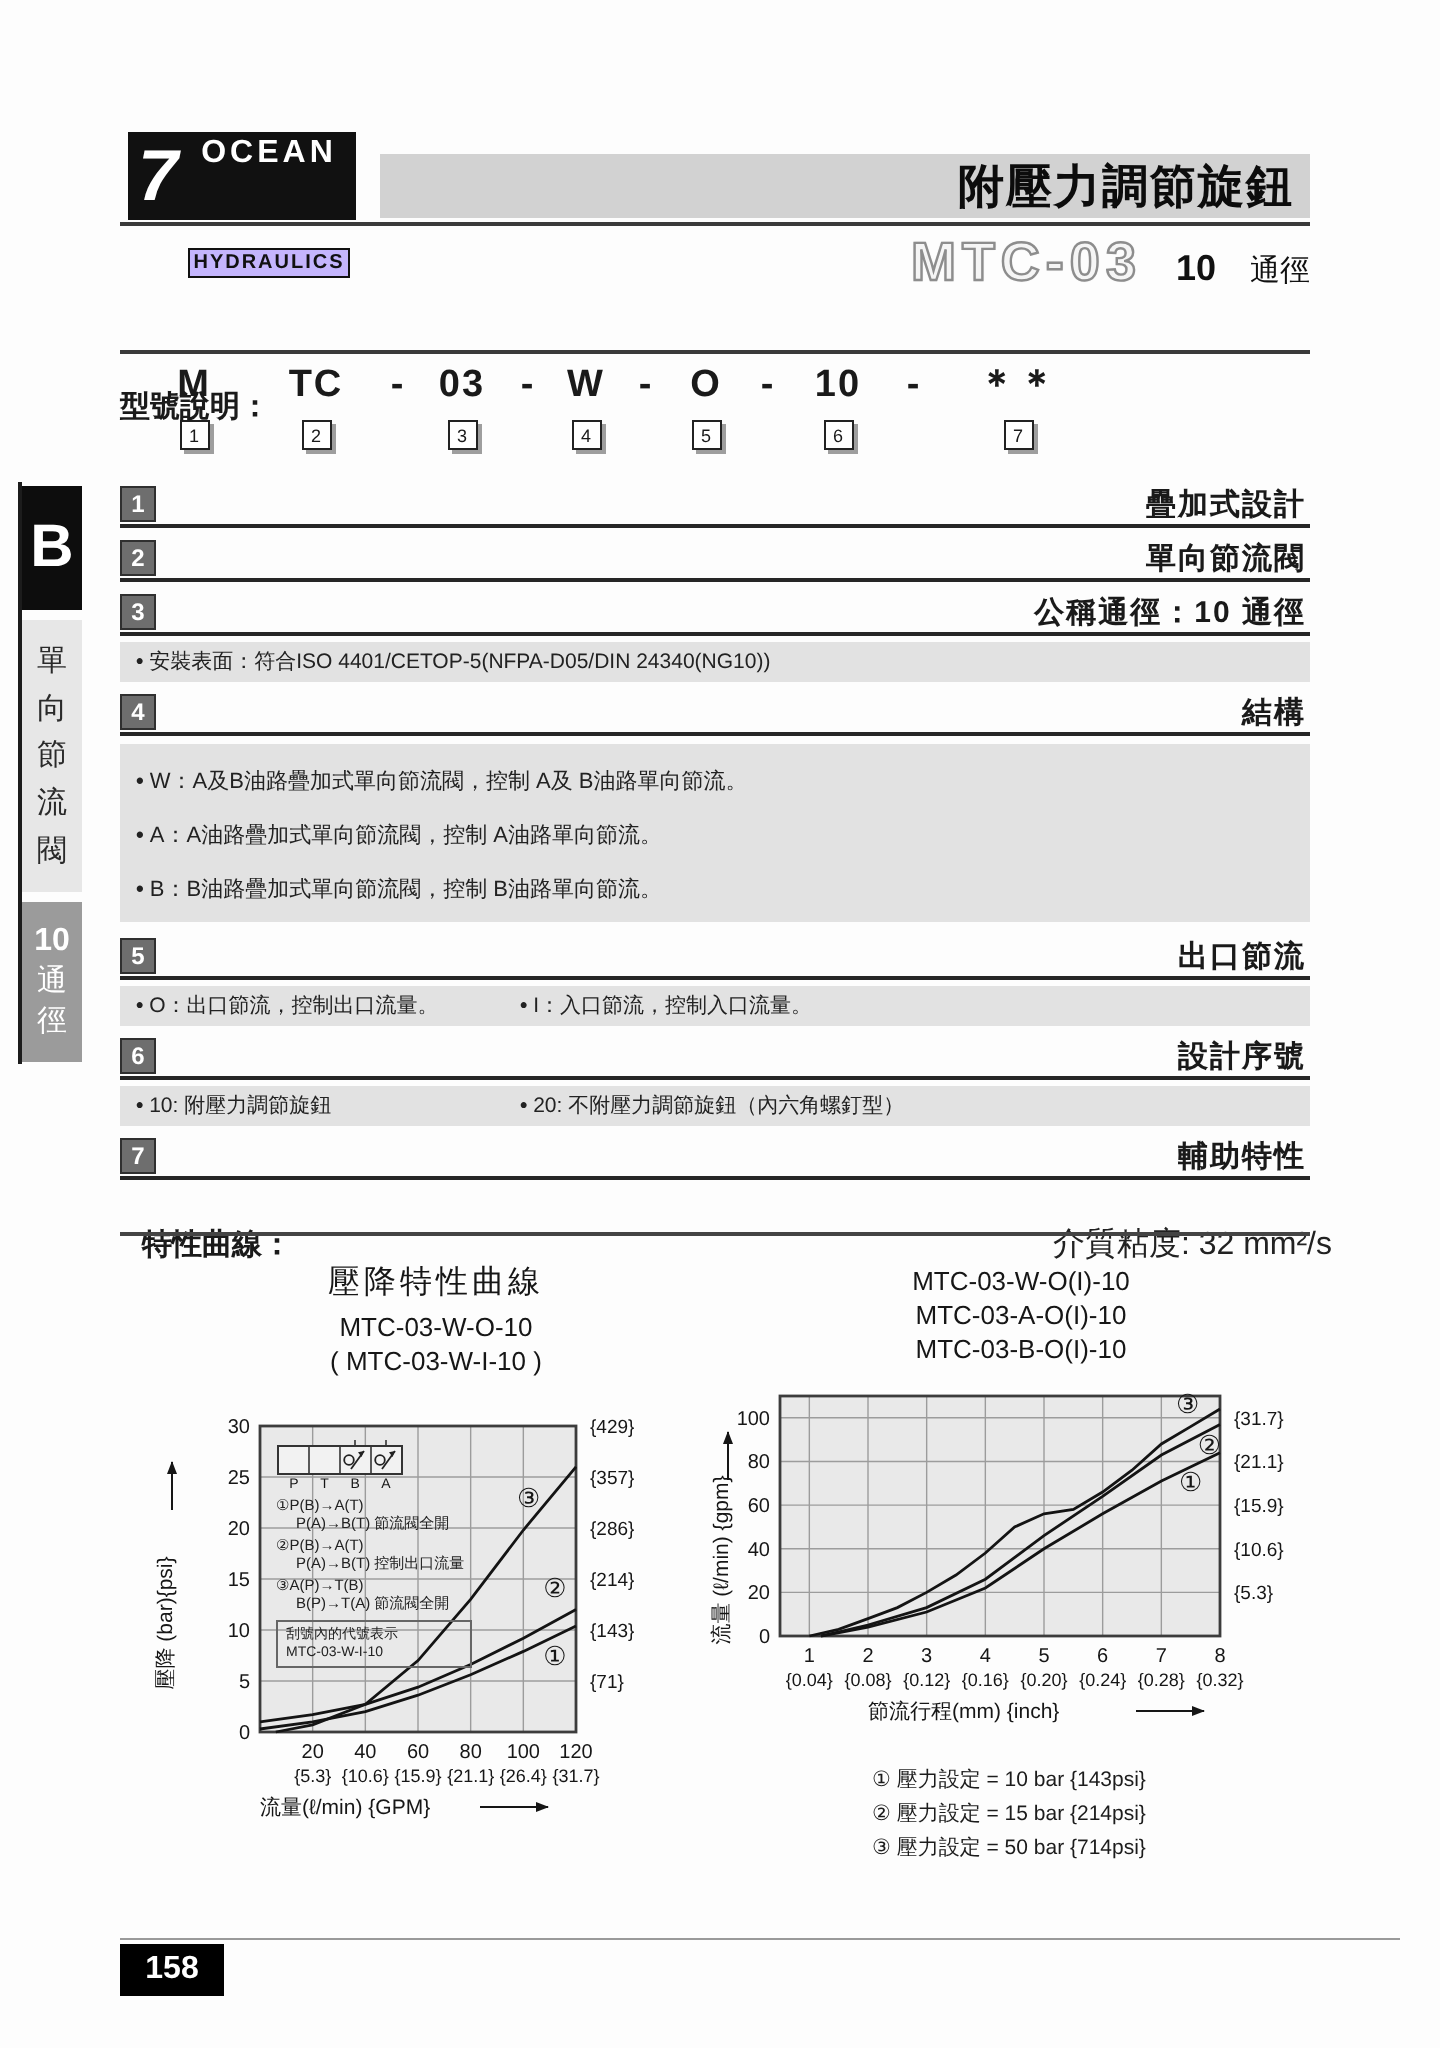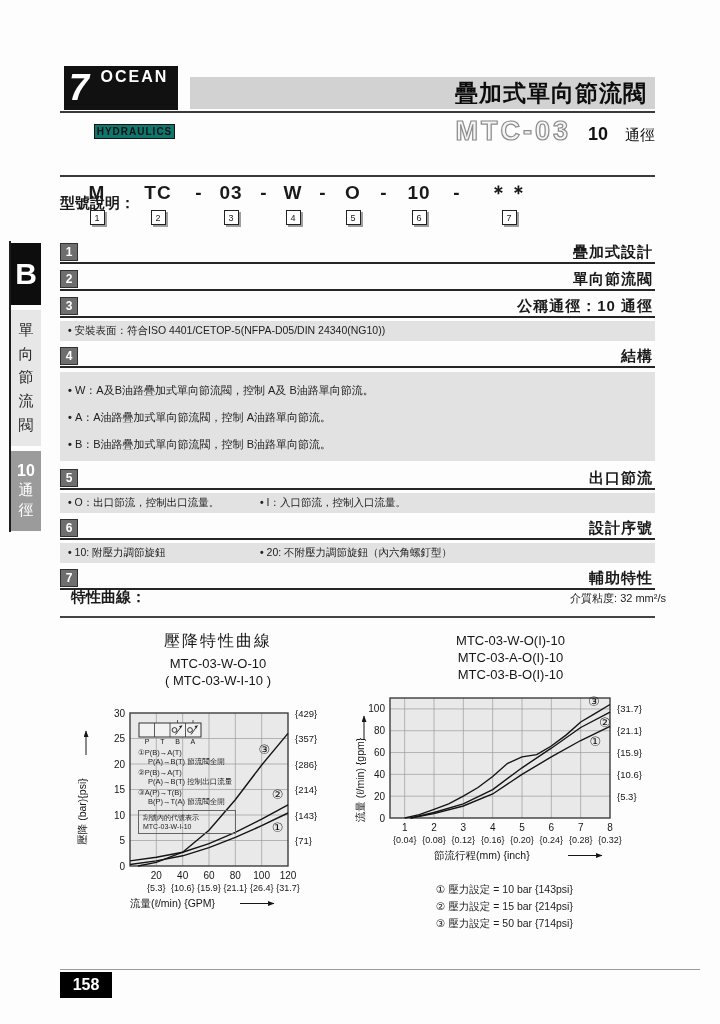--- a/index.html
+++ b/index.html
@@ -8,21 +8,21 @@
     font-family:"Liberation Sans","DejaVu Sans",sans-serif;color:#1a1a1a;
     overflow:hidden;
   }
   
   .logo{position:absolute;left:64px;top:66px;width:114px;height:44px;background:#111;
         display:flex;align-items:stretch;}
   .logo-seven{width:30px;color:#fff;font-size:36px;font-weight:bold;font-style:italic;
         display:flex;align-items:center;justify-content:center;line-height:1;}
   .logo-right{flex:1;display:flex;flex-direction:column;justify-content:space-between;padding:2px 3px 2px 0;}
   .logo-ocean{color:#fff;font-weight:bold;font-size:16px;letter-spacing:2px;text-align:center;}
-  .logo-hyd{background:#0f766e;border:1px solid #111;color:#111;font-weight:bold;font-size:10px;
+  .logo-hyd{background:#c4b5fd;border:1px solid #111;color:#111;font-weight:bold;font-size:10px;
         letter-spacing:1px;text-align:center;padding:1px 0;margin-top:38px;}
   .titlebar{position:absolute;left:190px;top:77px;width:465px;height:32px;background:#d2d2d2;
         display:flex;align-items:center;justify-content:flex-end;padding-right:8px;box-sizing:border-box;}
   .titlebar span{font-size:23px;font-weight:bold;letter-spacing:1px;color:#0c0c0c;}
   .hr1{position:absolute;left:60px;top:111px;width:595px;height:2px;background:#3a3a3a;}
   .modelline{position:absolute;left:60px;top:116px;width:595px;display:flex;justify-content:flex-end;
         align-items:baseline;gap:17px;}
   .outline-model{font-size:27px;font-weight:800;letter-spacing:3px;color:#f5f5f5;
         -webkit-text-stroke:1.2px #8d8d8d;text-shadow:0 0 1px #9a9a9a;}
   .bore{font-size:18px;font-weight:bold;color:#111;}
@@ -59,21 +59,21 @@
   .bar.two{display:flex;}
   .bar.two .w1{width:192px;}
   .block{background:#e2e2e2;margin:4px 0 6px 0;padding:7px 8px;font-size:11px;color:#222;}
   .block div{margin:4px 0 12px 0;}
   .block div:last-child{margin-bottom:2px;}
   .bullet::before{content:"• ";font-weight:bold;}
   
   .curvehead{position:absolute;left:60px;top:588px;width:595px;display:flex;
         justify-content:space-between;align-items:baseline;padding-left:11px;}
   .curvehead .h{font-size:15px;font-weight:bold;}
-  .curvehead .v{font-size:11px;color:#222;}
+  .curvehead .v{font-size:16px;color:#222;margin-top:24px;}
   .hr3{position:absolute;left:60px;top:616px;width:595px;height:2px;background:#444;}
   .chartcol{position:absolute;}
   #chart-left{left:72px;top:631px;width:292px;}
   #chart-right{left:348px;top:629px;width:325px;}
   .ctitle{text-align:center;font-size:16px;letter-spacing:2px;color:#161616;}
   .cmodels{text-align:center;font-size:13px;line-height:17px;margin-top:3px;color:#161616;}
   .svgwrap{position:relative;}
   svg text{font-family:"Liberation Sans","DejaVu Sans",sans-serif;fill:#161616;}
   .legendbox{position:absolute;left:66px;top:30px;width:122px;font-size:7.5px;line-height:9px;color:#222;}
   .legendbox .lg{margin-bottom:2px;}
@@ -89,21 +89,21 @@
 <body>
 
 <div class="logo">
   <div class="logo-seven">7</div>
   <div class="logo-right">
     <div class="logo-ocean">OCEAN</div>
     <div class="logo-hyd">HYDRAULICS</div>
   </div>
 </div>
 <div class="titlebar">
-  <span>疊加式單向節流閥</span>
+  <span>附壓力調節旋鈕</span>
 </div>
 <div class="hr1"></div>
 <div class="modelline">
   <span class="outline-model">MTC-03</span>
   <span class="bore">10</span>
   <span class="bore-unit">通徑</span>
 </div>
 
 <div class="spine"></div>
 <div class="side-b">B</div>

